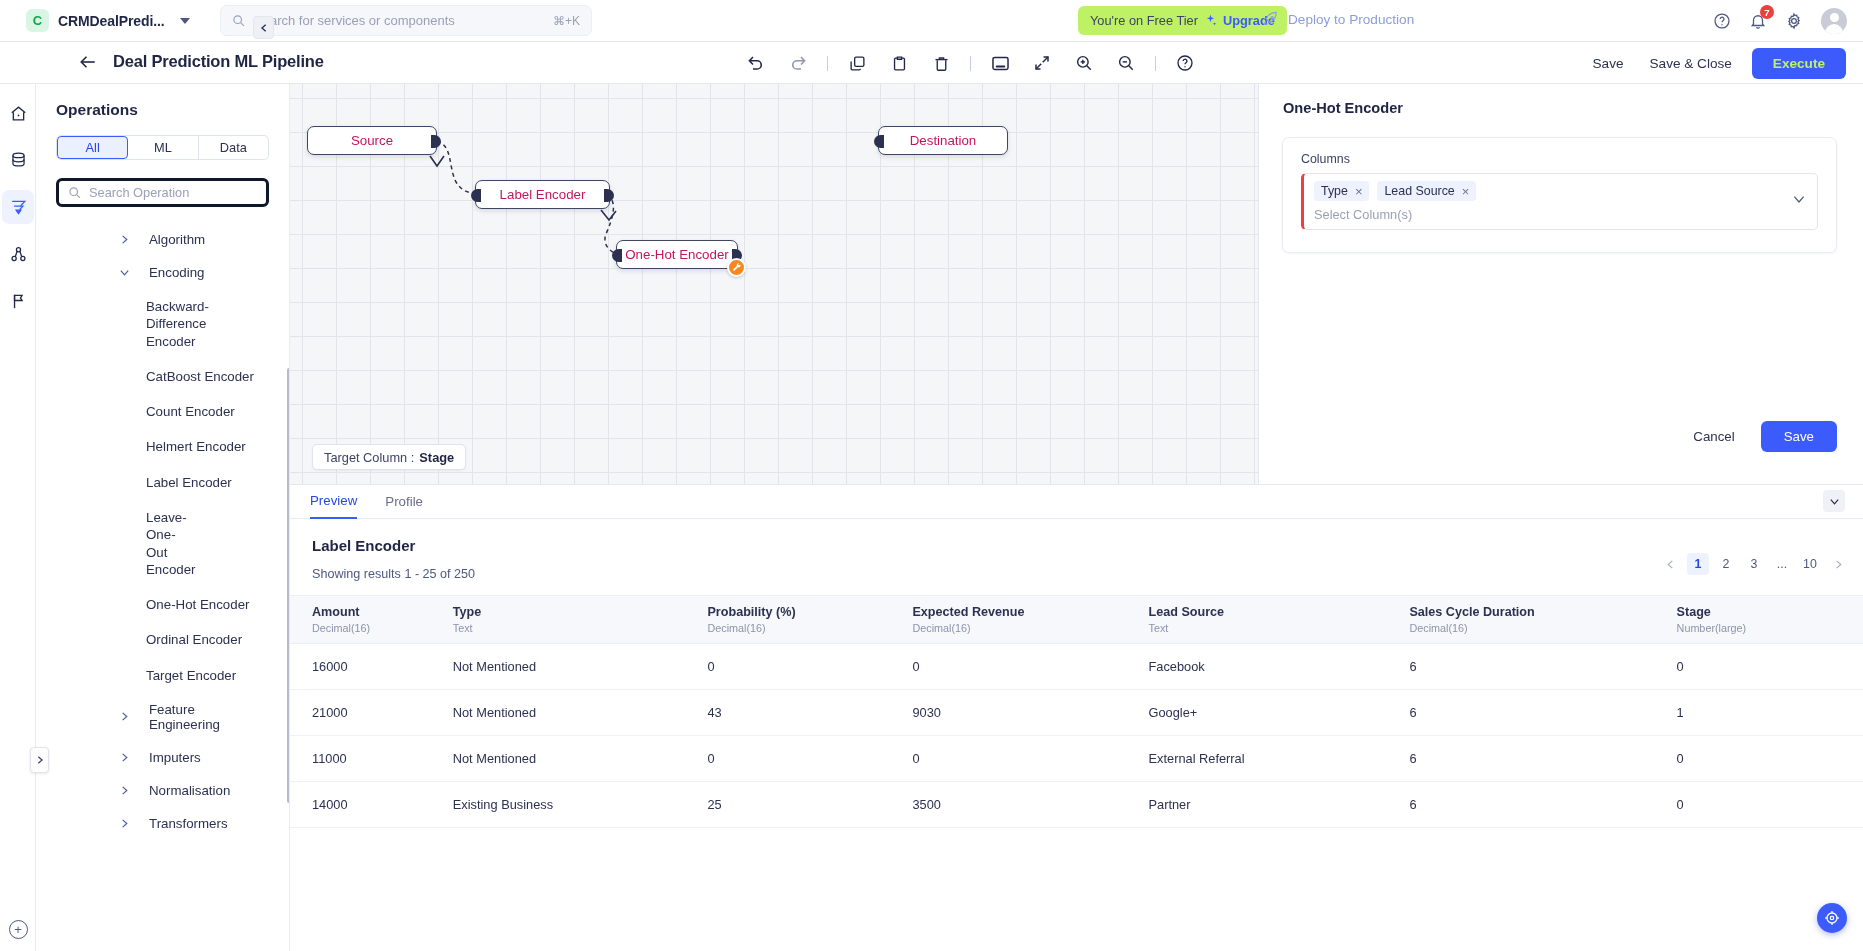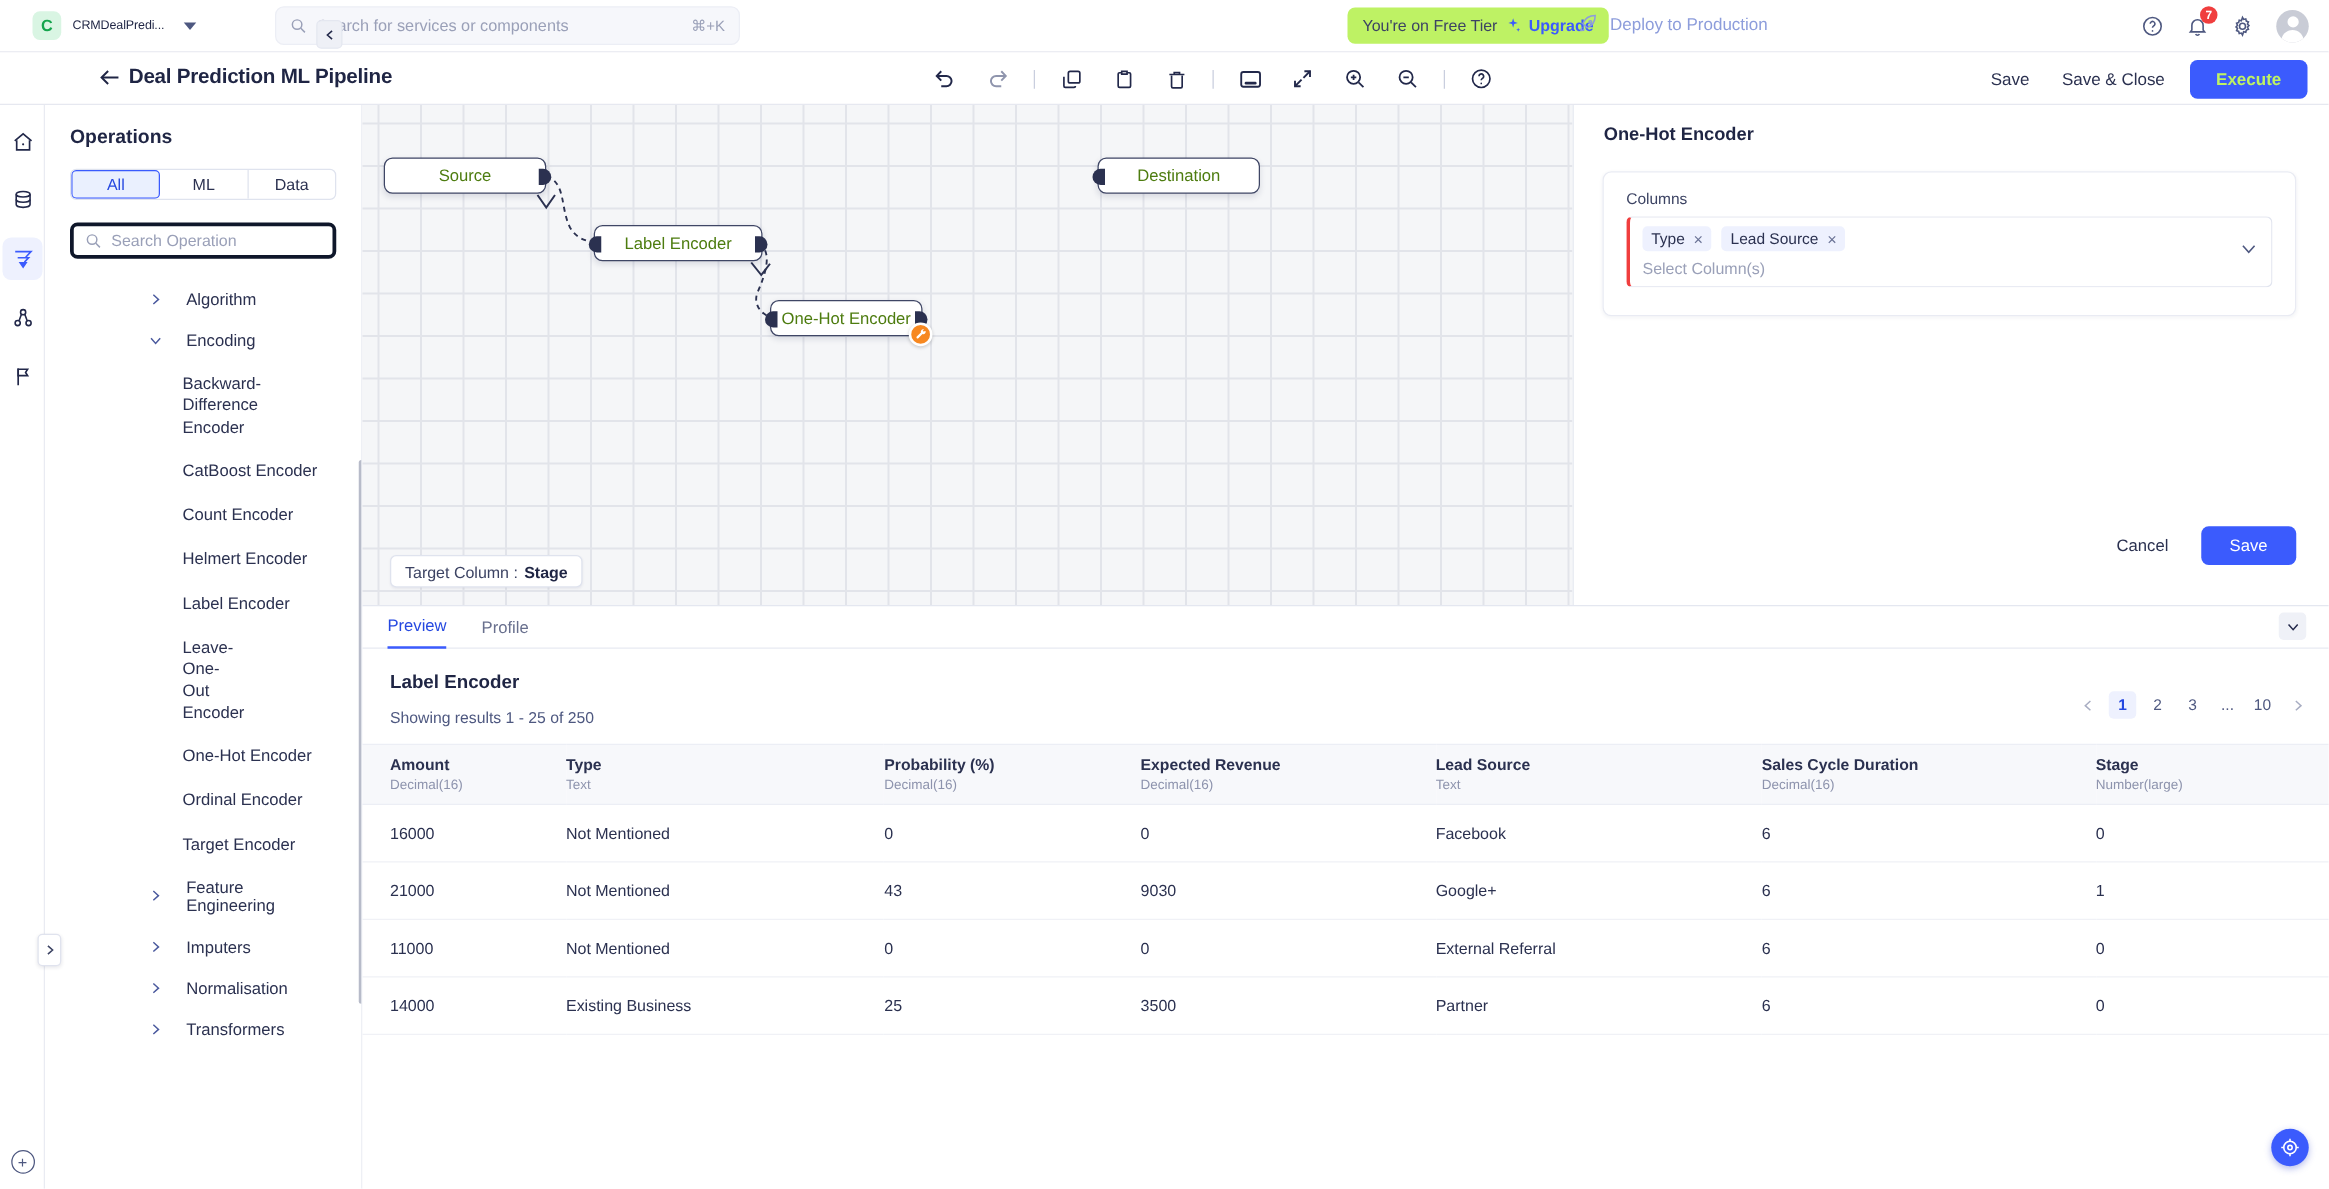--- a/index.html
+++ b/index.html
@@ -17,21 +17,21 @@
     position: absolute; top: 0; left: 0; width: 1863px; height: 42px;
     background: #fff; border-bottom: 1px solid #e6e8f0;
     display: flex; align-items: center;
   }
   .logo-wrap { display: flex; align-items: center; gap: 9px; padding-left: 26px; }
   .logo-sq {
     width: 23px; height: 23px; border-radius: 6px; background: #d9f5e3;
     color: #14a44d; font-size: 13px; font-weight: 700;
     display: flex; align-items: center; justify-content: center;
   }
-  .proj-name { font-size: 10px; font-weight: 400; color: #1f2544; letter-spacing: -0.1px; }
+  .proj-name { font-size: 14px; font-weight: 700; color: #1f2544; letter-spacing: -0.1px; }
   .caret-dn {
     width: 0; height: 0; border-left: 5px solid transparent; border-right: 5px solid transparent;
     border-top: 6px solid #4e5880; margin-left: 6px; cursor: pointer;
   }
   .searchbox {
     position: absolute; left: 220px; top: 5px; width: 372px; height: 31px;
     background: #f6f7fb; border: 1px solid #eceef5; border-radius: 7px;
     display: flex; align-items: center; padding: 0 11px; gap: 9px; cursor: text;
   }
   .searchbox .ph { font-size: 13px; color: #9aa0b8; flex: 1; }
@@ -64,21 +64,21 @@
   }
   .avatar-inner { position: relative; width: 26px; height: 26px; }
   .avatar-inner .h { position: absolute; left: 8.5px; top: 5px; width: 9px; height: 9px; border-radius: 50%; background: #fff; }
   .avatar-inner .b { position: absolute; left: 4px; top: 16px; width: 18px; height: 13px; border-radius: 9px 9px 0 0; background: #fff; }
 
   
   .subbar {
     position: absolute; top: 42px; left: 0; width: 1863px; height: 42px;
     background: #fff; border-bottom: 1px solid #e6e8f0;
   }
-  .back-title { position: absolute; left: 77px; top: 10px; display: flex; align-items: center; gap: 4px; text-align: center; }
+  .back-title { position: absolute; left: 77px; top: 10px; display: flex; align-items: center; gap: 14px; text-align: center; }
   .pg-title { font-size: 16.5px; font-weight: 600; color: #1f2544; letter-spacing: -0.2px; }
   .mid-tools {
     position: absolute; left: 735px; top: 0; height: 42px;
     display: flex; align-items: center; gap: 0px;
   }
   .mid-tools .tgt { width: 42px; height: 42px; display: flex; align-items: center; justify-content: center; cursor: pointer; }
   .vdiv { width: 1px; height: 15px; background: #c9cede; margin: 0 8px; }
   .right-actions {
     position: absolute; right: 17px; top: 0; height: 42px;
     display: flex; align-items: center; gap: 14px;
@@ -166,21 +166,21 @@
     background-position: 12px 14px, 12px 14px;
     overflow: hidden;
   }
   .canvas::after {
     content:""; position:absolute; inset:0;
     background-image: radial-gradient(circle, rgba(0,0,0,0) 60%, rgba(245,246,248,0) 60%);
   }
   .node {
     position: absolute; background: #fff; border: 1.6px solid #3f4665;
     border-radius: 7px; height: 29px; display: flex; align-items: center;
-    justify-content: center; font-size: 13.3px; color: #4d7c0f; cursor: pointer;
+    justify-content: center; font-size: 13.3px; color: #be185d; cursor: pointer;
     box-shadow: 0 2px 5px rgba(25,30,70,.13); z-index: 3;
   }
   .port {
     position: absolute; width: 10px; height: 13px; background: #2b3150; top: 8px;
   }
   .port.l { left: -5px; border-radius: 7px 0 0 7px; }
   .port.r { right: -5px; border-radius: 0 7px 7px 0; }
   .wrench {
     position: absolute; right: -9px; bottom: -9px; width: 19px; height: 19px;
     border-radius: 50%; background: #f78820; border: 2px solid #fff;

